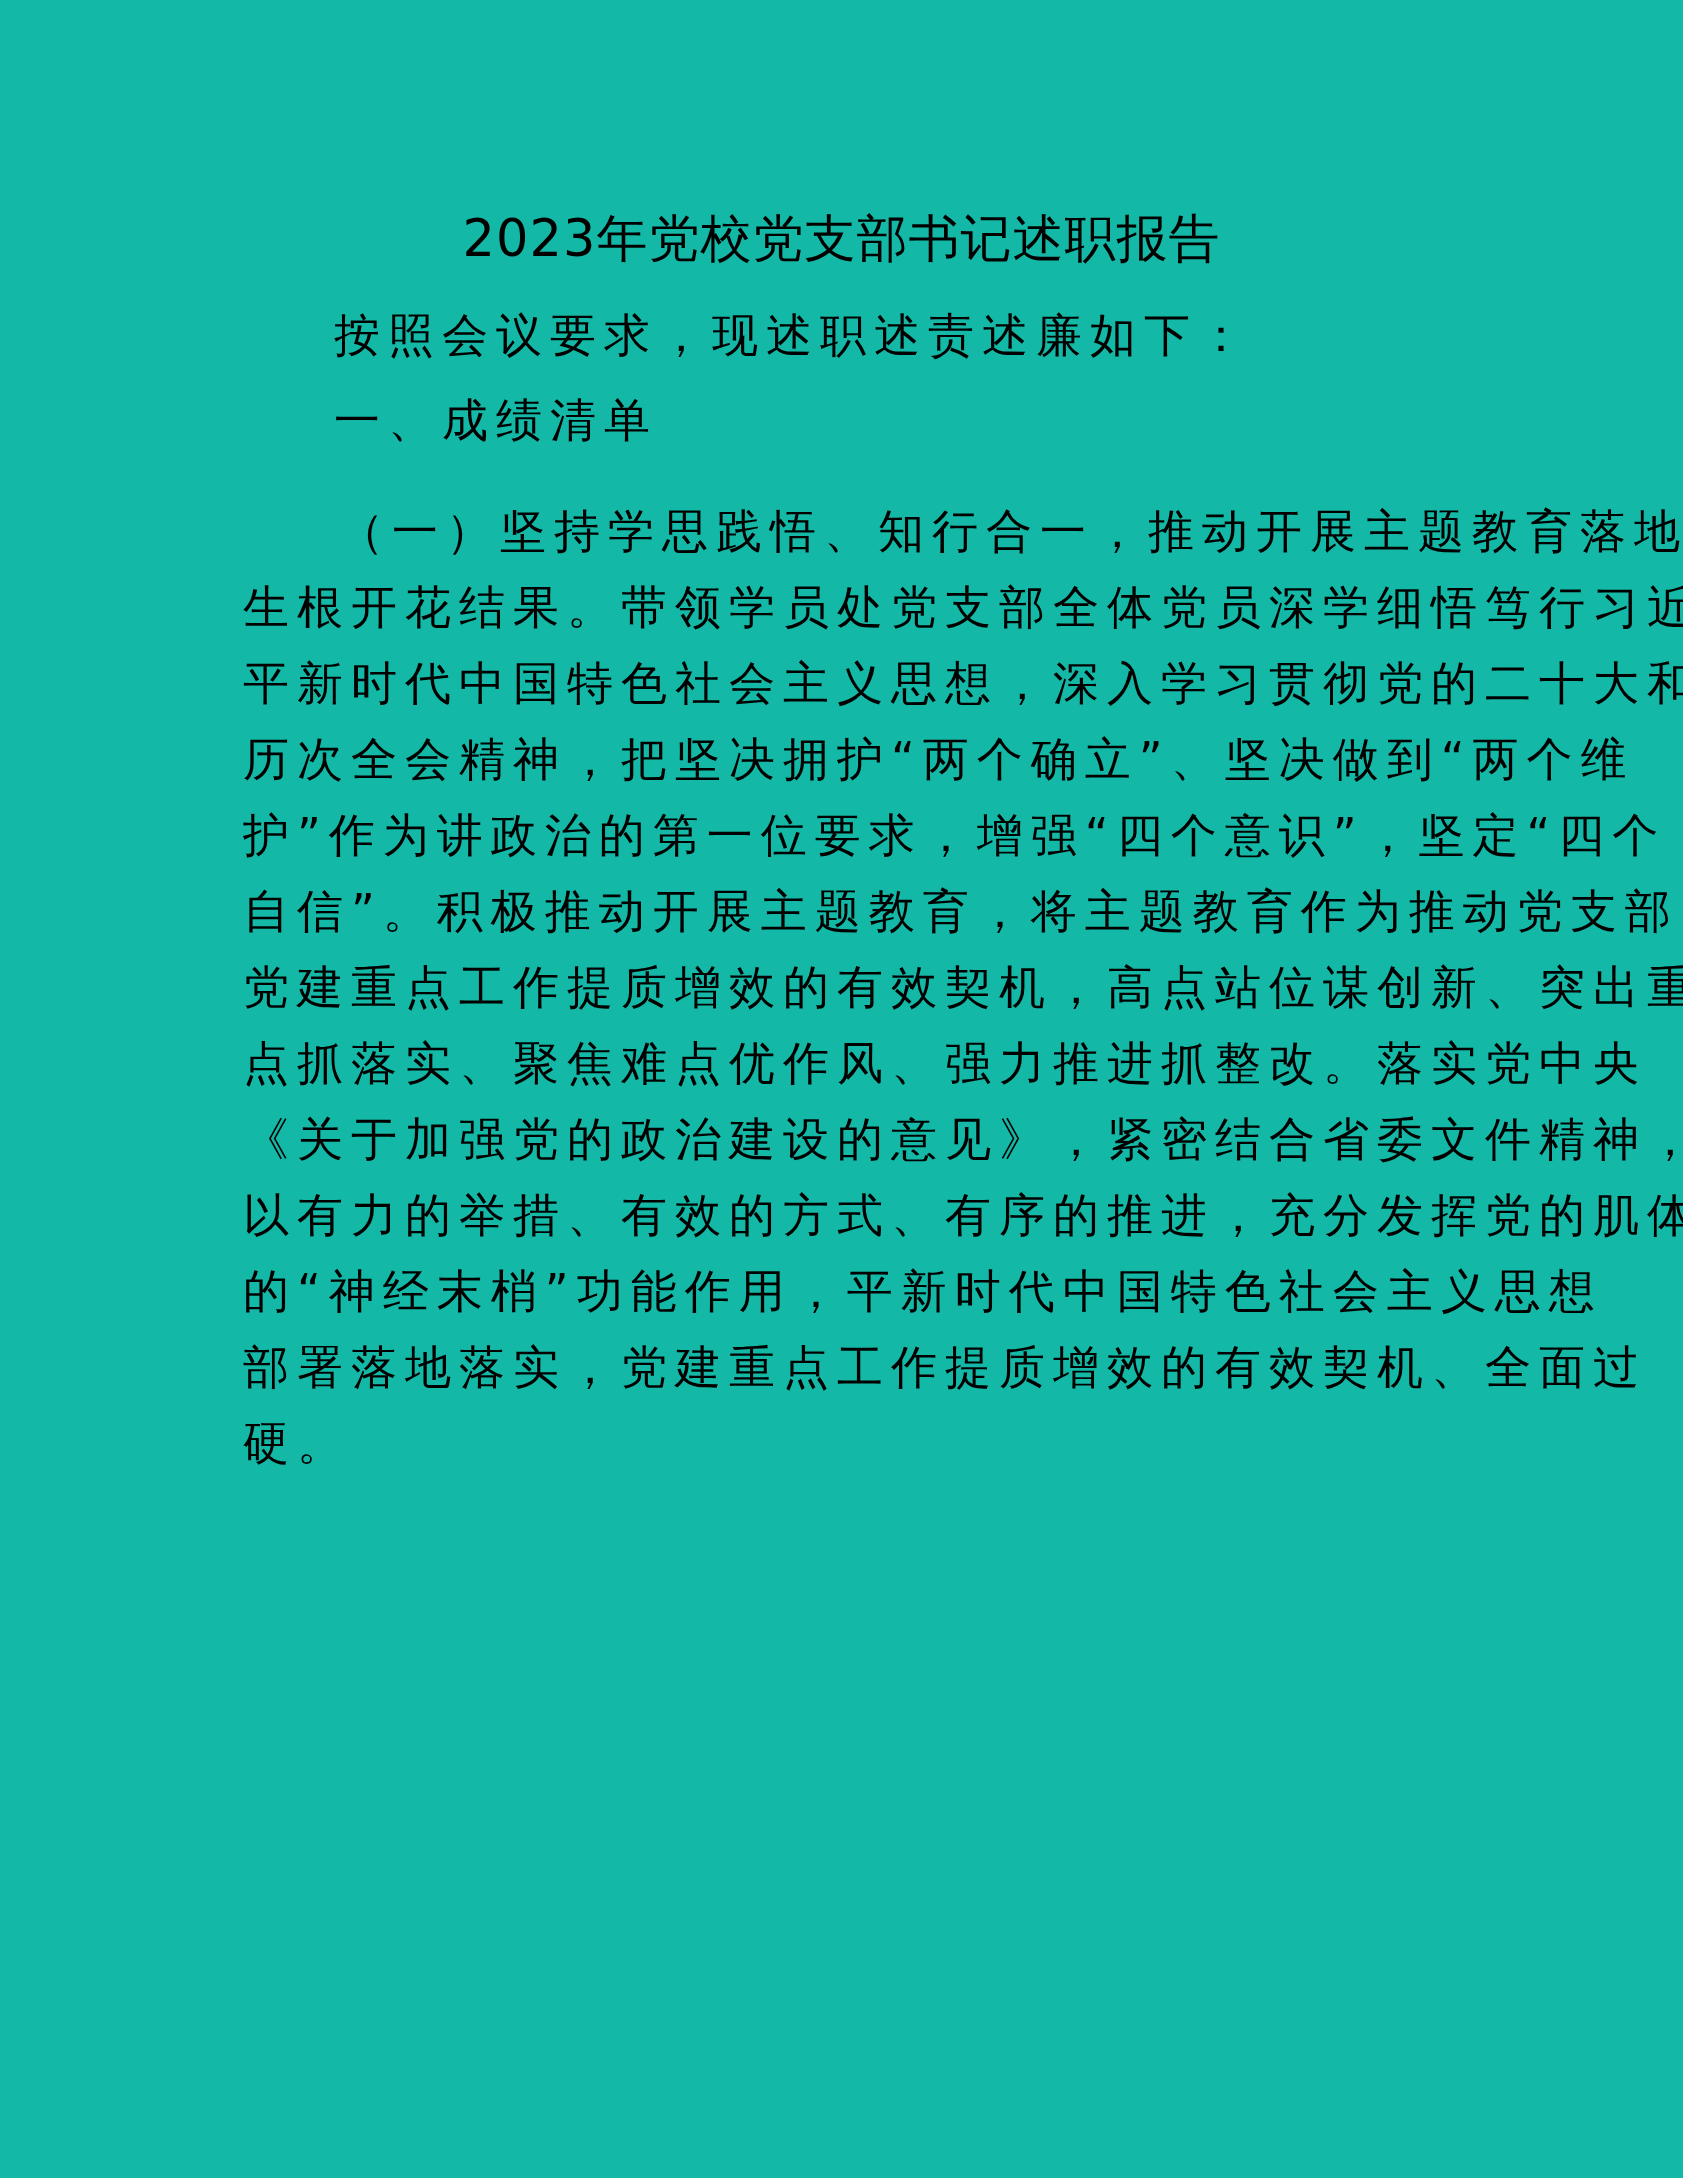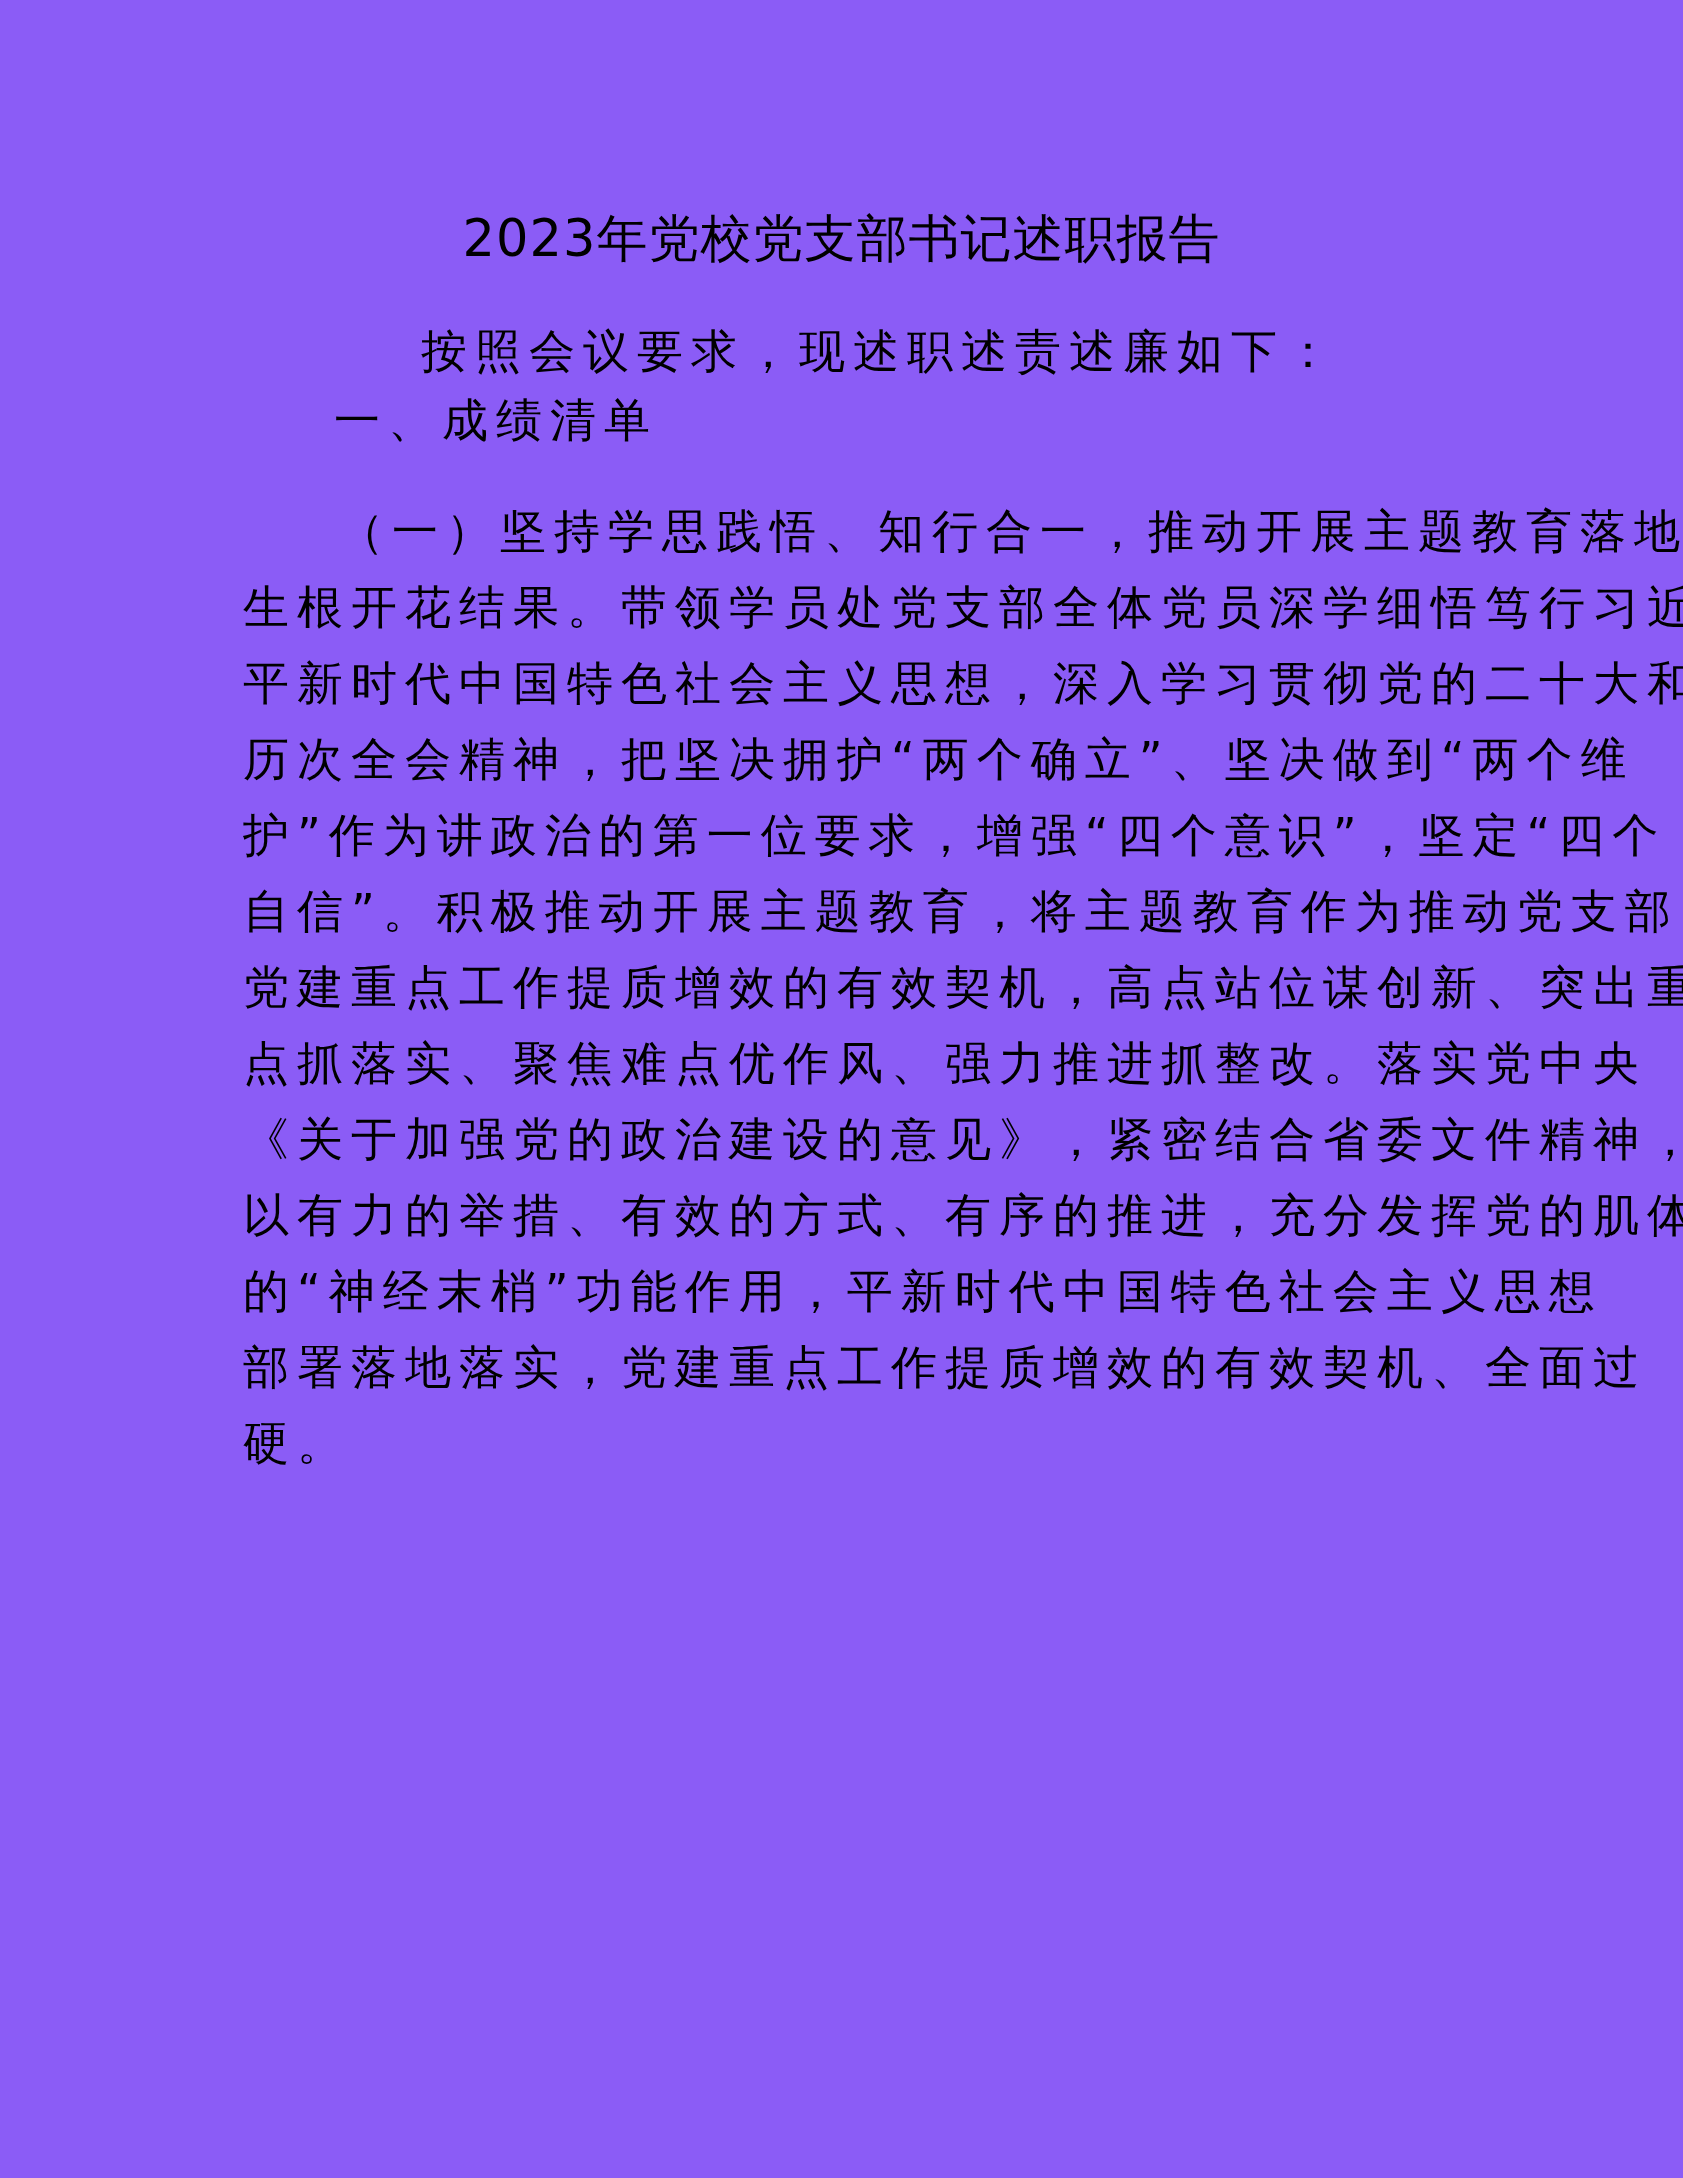--- a/index.html
+++ b/index.html
@@ -14,21 +14,21 @@
       overflow: hidden;
       font-family: "DejaVu Sans", "Liberation Sans", sans-serif;
       color: #000000;
     }
     .page {
       position: absolute;
       left: 0;
       top: 0;
       width: 1683px;
       height: 2178px;
-      background: #8b5cf6;
+      background: #14b8a6;
     }
     .title {
       position: absolute;
       left: 0;
       width: 1683px;
       top: 203px;
       text-align: center;
       font-size: 51px;
       line-height: 71px;
       letter-spacing: 1px;
@@ -55,21 +55,21 @@
       padding-left: 91px;
     }
   </style>
 </head>
 <body>
 
 <div class="page">
 
   <div class="title">2023年党校党支部书记述职报告</div>
 
-  <div class="body-text" style="top:313px;text-align:center;">
+  <div class="body-text" style="top:297px;">
     <span class="line lead">按照会议要求，现述职述责述廉如下：</span>
   </div>
 
   <div class="body-text" style="top:382px;">
     <span class="line lead">一、成绩清单</span>
   </div>
 
   <div class="body-text" style="top:493px; left:243px;">
     <span class="line indent">（一）坚持学思践悟、知行合一，推动开展主题教育落地</span>
     <span class="line">生根开花结果。带领学员处党支部全体党员深学细悟笃行习近</span>

